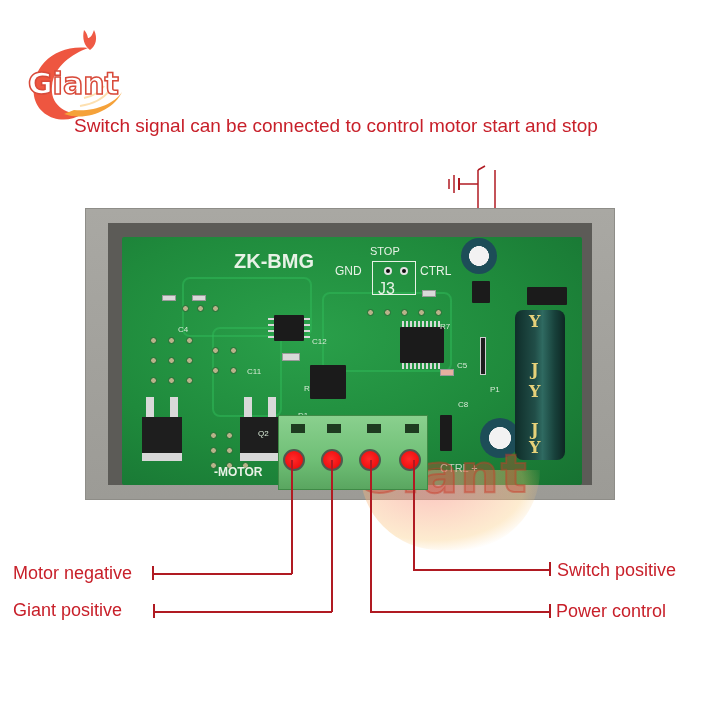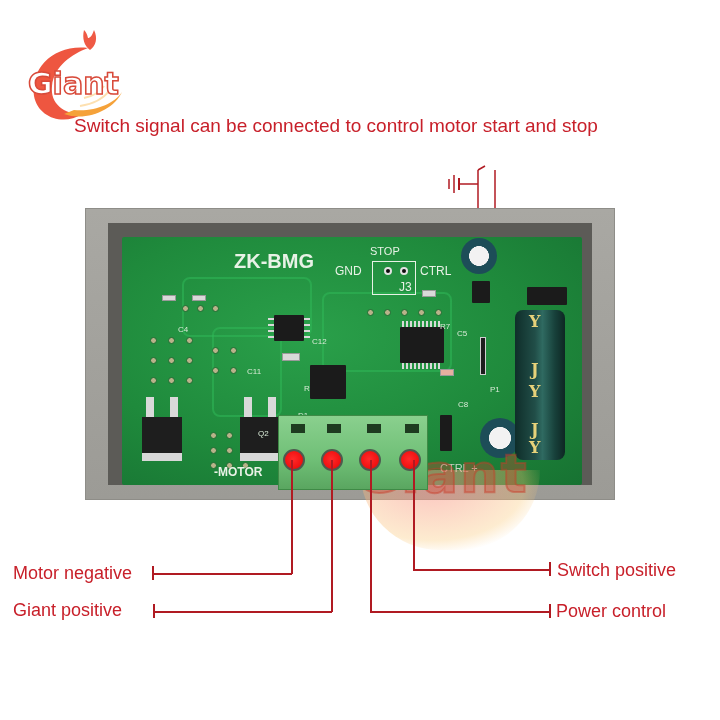--- a/index.html
+++ b/index.html
@@ -122,21 +122,21 @@
   <div class="pcb-trace" style="left:200px; top:55px; width:130px; height:80px;"></div>
   <div class="pcb-trace" style="left:90px; top:90px; width:70px; height:90px;"></div>
 
   <div class="silk" style="left:112px; top:13px; font-size:20px;">ZK-BMG</div>
   <div class="silk" style="left:248px; top:8px; font-size:11px; font-weight:normal;">STOP</div>
   <div class="silk" style="left:213px; top:27px; font-size:12px; font-weight:normal;">GND</div>
   <div class="silk" style="left:298px; top:27px; font-size:12px; font-weight:normal;">CTRL</div>
   <div class="stop-box" style="left:250px; top:24px; width:44px; height:34px;"></div>
   <div class="pad" style="left:262px; top:30px;"></div>
   <div class="pad" style="left:278px; top:30px;"></div>
-  <div class="silk" style="left:277px; top:43px; font-size:12px; font-weight:normal;">J3</div>
+  <div class="silk" style="left:256px; top:43px; font-size:16px; font-weight:normal;">J3</div>
 
   <div class="chip" style="left:152px; top:78px; width:30px; height:26px;"></div>
   <div class="pin" style="left:146px; top:81px; width:6px; height:2px;"></div>
   <div class="pin" style="left:146px; top:87px; width:6px; height:2px;"></div>
   <div class="pin" style="left:146px; top:93px; width:6px; height:2px;"></div>
   <div class="pin" style="left:146px; top:99px; width:6px; height:2px;"></div>
   <div class="pin" style="left:182px; top:81px; width:6px; height:2px;"></div>
   <div class="pin" style="left:182px; top:87px; width:6px; height:2px;"></div>
   <div class="pin" style="left:182px; top:93px; width:6px; height:2px;"></div>
   <div class="pin" style="left:182px; top:99px; width:6px; height:2px;"></div>
@@ -154,21 +154,21 @@
   <div class="pin" style="left:280px; top:126px; width:40px; height:6px; background:repeating-linear-gradient(90deg,#d9d9d9 0 2px,transparent 2px 4px);"></div>
   <div class="smd" style="left:318px; top:132px; width:14px; height:7px; background:#e7b0a0;"></div>
   <div class="silk silk-small" style="left:336px; top:131px;">C8</div>
 
   <div class="pin" style="left:358px; top:100px; width:6px; height:38px; background:#1d1d1d; border:1px solid #cfcfcf;"></div>
   <div class="silk silk-small" style="left:368px; top:116px;">P1</div>
 
   <div class="chip" style="left:350px; top:44px; width:18px; height:22px;"></div>
   <div class="smd" style="left:300px; top:53px; width:14px; height:7px;"></div>
   <div class="silk silk-small" style="left:318px; top:53px;">R7</div>
-  <div class="silk silk-small" style="left:335px; top:60px;">C5</div>
+  <div class="silk silk-small" style="left:335px; top:92px;">C5</div>
   <div class="silk silk-small" style="left:410px; top:42px;">D2</div>
   <div class="chip" style="left:405px; top:50px; width:40px; height:18px;"></div>
 
   <div class="via" style="left:245px; top:72px;"></div>
   <div class="via" style="left:262px; top:72px;"></div>
   <div class="via" style="left:279px; top:72px;"></div>
   <div class="via" style="left:296px; top:72px;"></div>
   <div class="via" style="left:313px; top:72px;"></div>
 
   <div class="smd" style="left:40px; top:58px; width:14px; height:6px;"></div>

